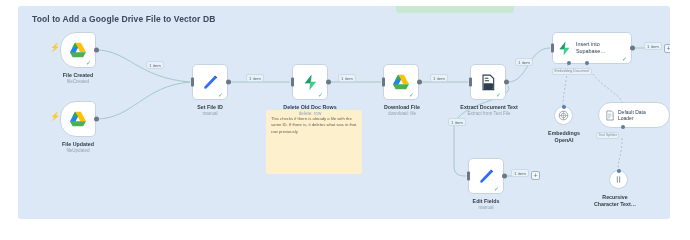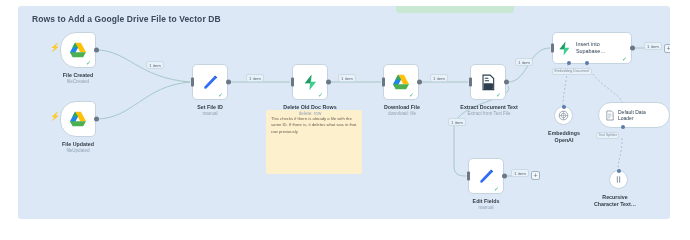--- a/index.html
+++ b/index.html
@@ -150,21 +150,21 @@
   }
   svg.wires { position: absolute; left: 0; top: 0; width: 652px; height: 213px; overflow: visible; }
   .w { fill: none; stroke: #9fc4c4; stroke-width: 0.9; }
   .w-dash { fill: none; stroke: #9fb6cc; stroke-width: 0.8; stroke-dasharray: 2 2; }
 </style>
 </head>
 <body>
 
 <div id="canvas">
 
-  <div class="wf-title">Rows to Add a Google Drive File to Vector DB</div>
+  <div class="wf-title">Tool to Add a Google Drive File to Vector DB</div>
 
   <svg class="wires">
 
     <path class="w" d="M 78 44 C 110 44 120 72 172 76"></path>
 
     <path class="w" d="M 78 113 C 115 113 125 80 172 76"></path>
 
     <path class="w" d="M 212 76 L 272 76"></path>
 
     <path class="w" d="M 312 76 L 363 76"></path>

